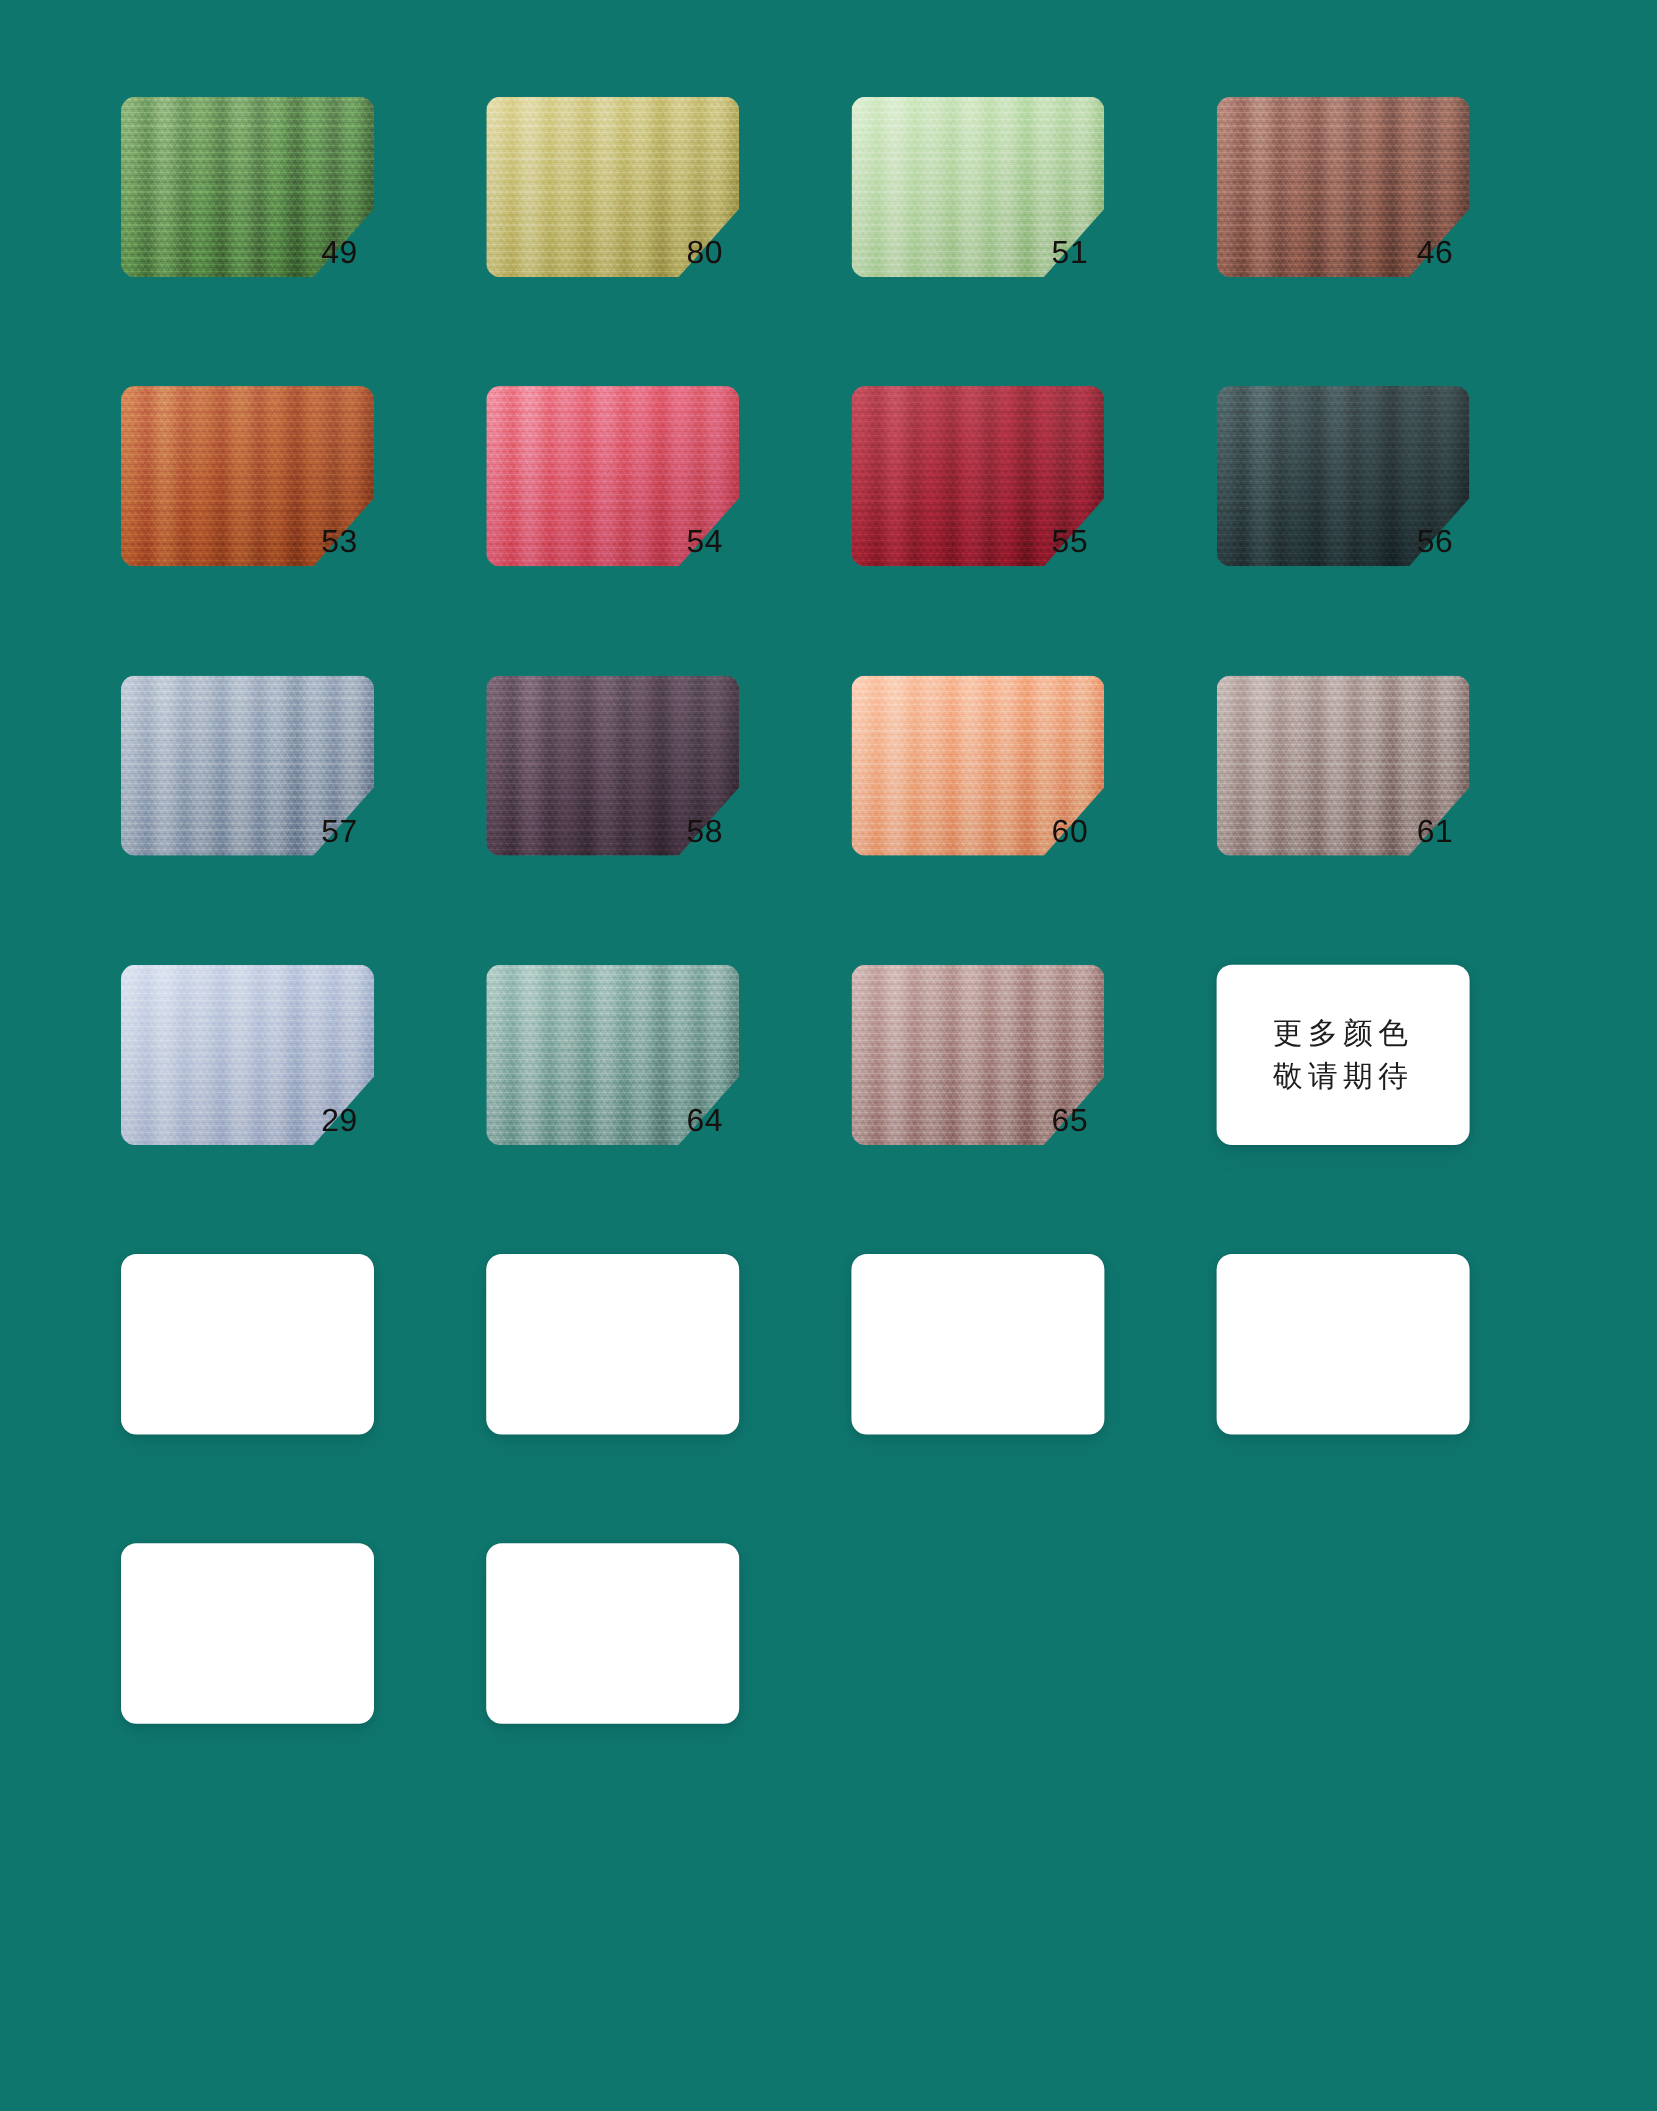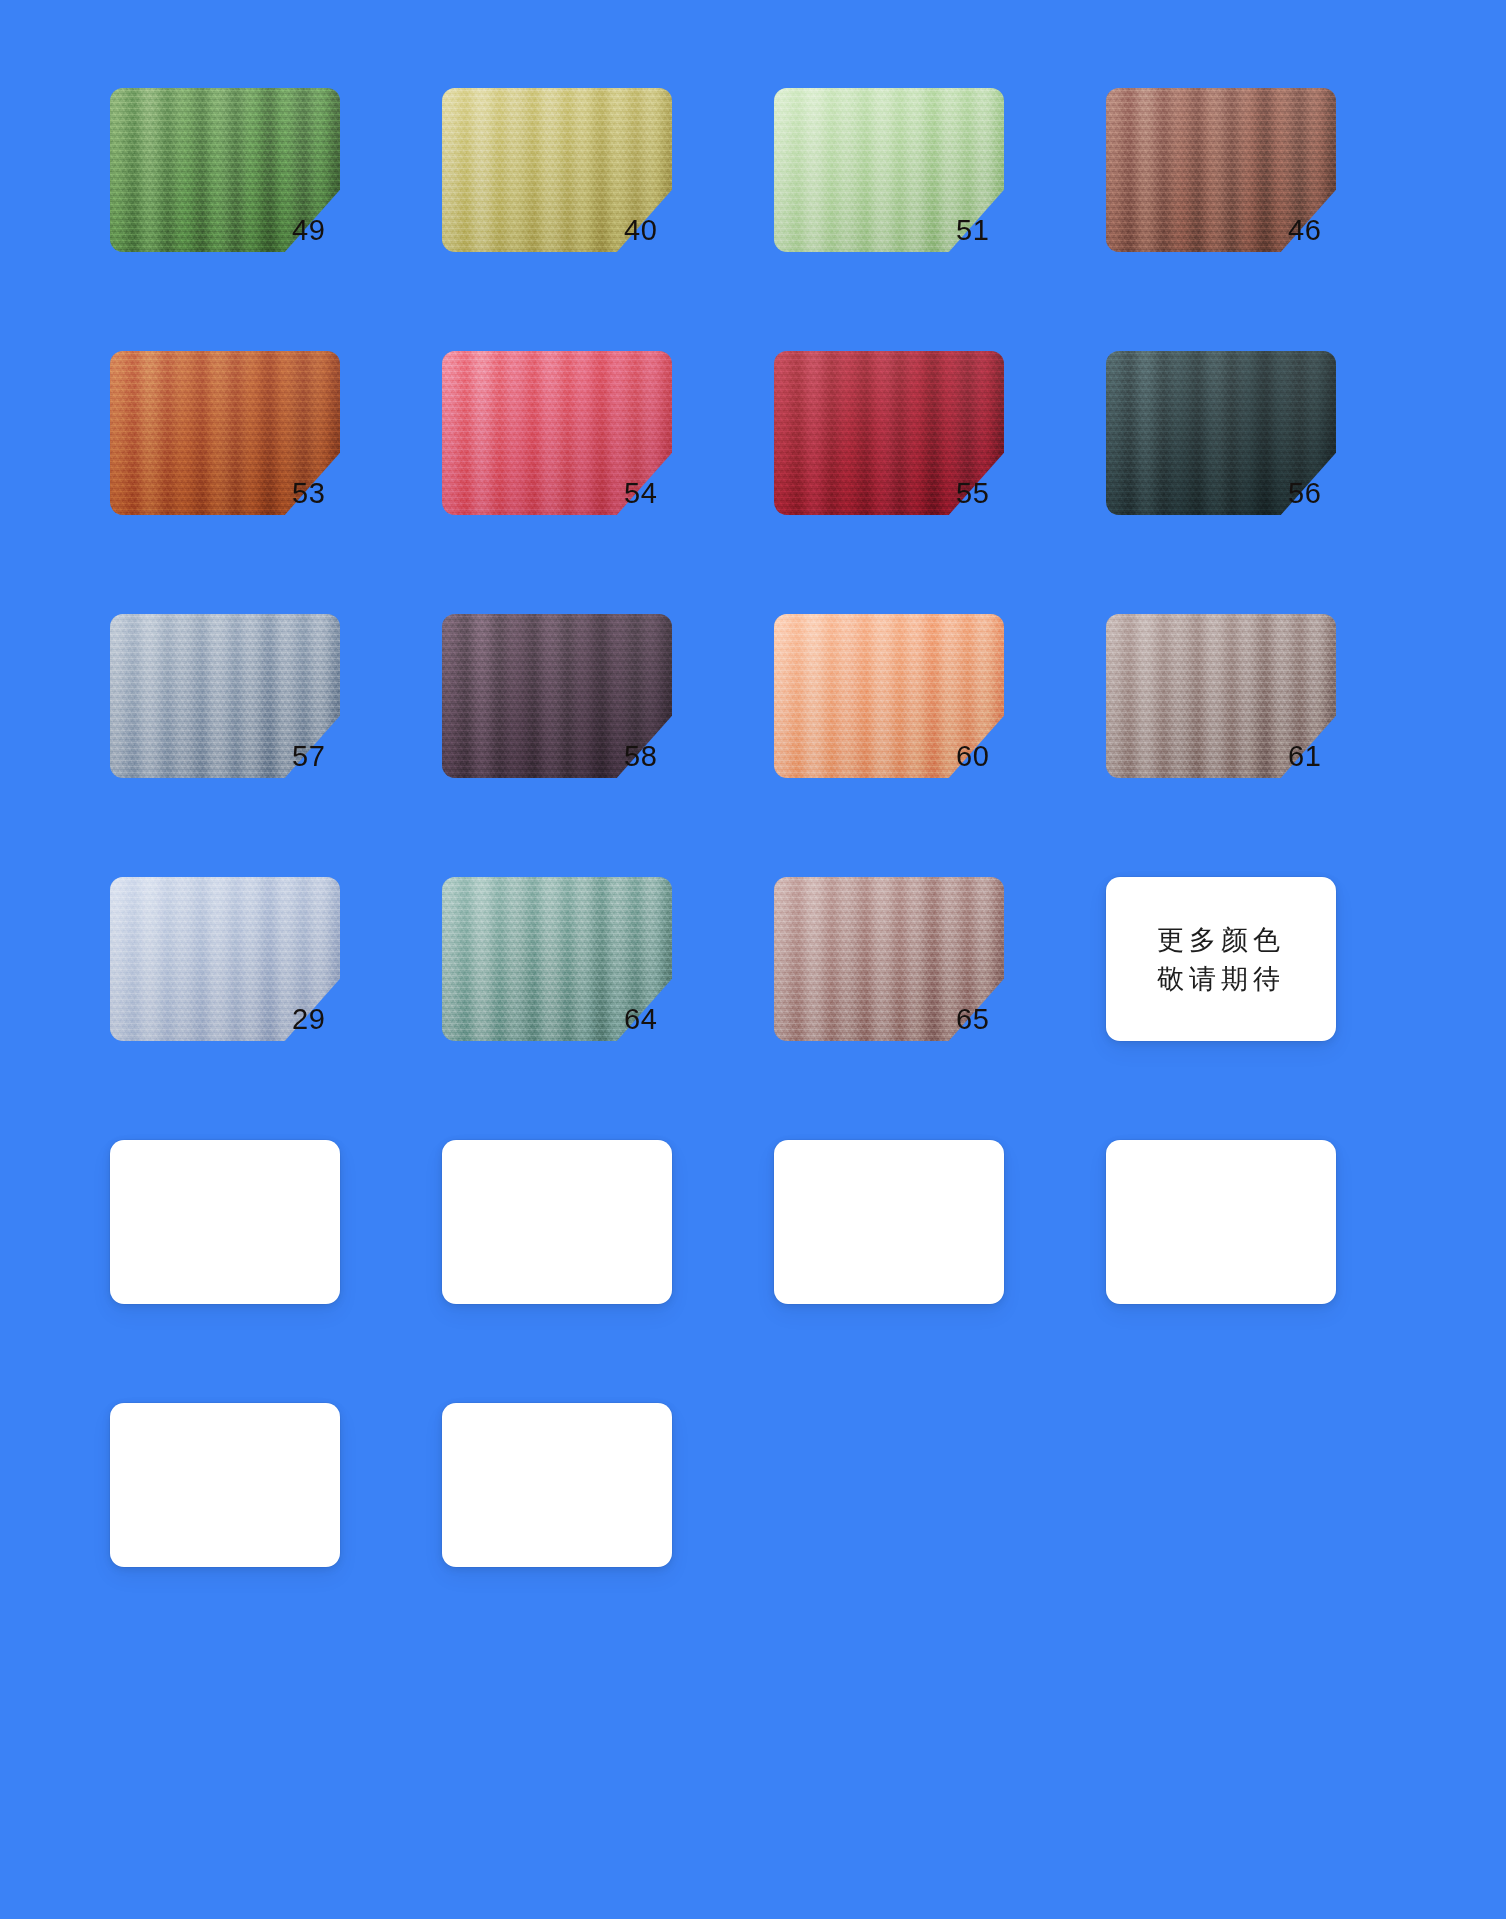--- a/index.html
+++ b/index.html
@@ -10,21 +10,21 @@
     height:1919px;
     background:#ffffff;
     font-family:"Liberation Sans", "DejaVu Sans", sans-serif;
     overflow:hidden;
   }
 
   .page {
     position:relative;
     width:1506px;
     height:1919px;
-    background:#3b82f6;
+    background:#0f766e;
   }
 
   .grid {
     position:absolute;
     left:110px;
     top:88px;
     width:1290px;
     display:grid;
     grid-template-columns:repeat(4, 265px);
     grid-column-gap:67px;
@@ -177,21 +177,21 @@
         </div>
         <div class="num">49</div>
       </div>
       <div class="cell">
         <div class="swatch">
           <div class="base" style="background: linear-gradient(135deg, rgb(221, 213, 149) 0%, rgb(200, 191, 114) 45%, rgb(169, 158, 80) 100%);"></div>
           <div class="panels"></div>
           <div class="knit"></div>
           <div class="shade"></div>
         </div>
-        <div class="num">40</div>
+        <div class="num">80</div>
       </div>
       <div class="cell">
         <div class="swatch">
           <div class="base" style="background: linear-gradient(135deg, rgb(214, 236, 200) 0%, rgb(189, 220, 171) 45%, rgb(156, 193, 137) 100%);"></div>
           <div class="panels"></div>
           <div class="knit"></div>
           <div class="shade"></div>
         </div>
         <div class="num">51</div>
       </div>

